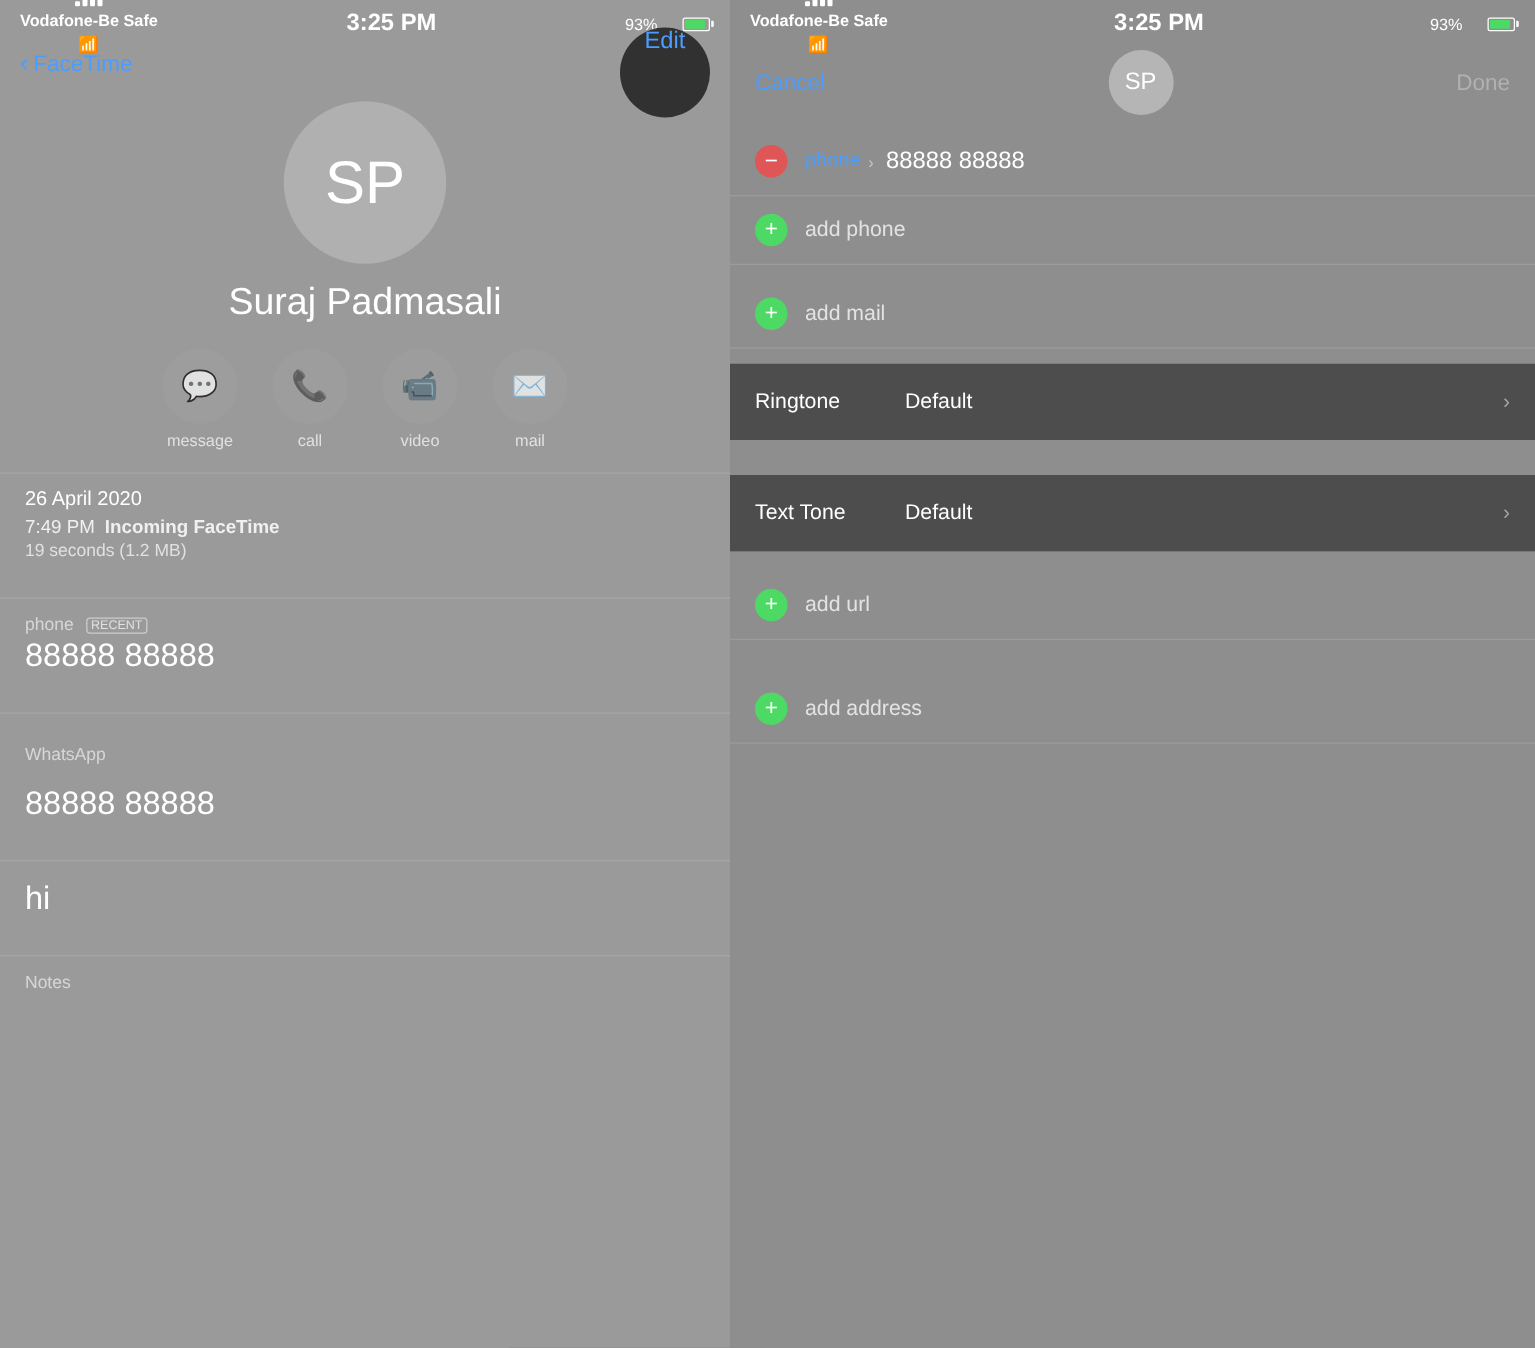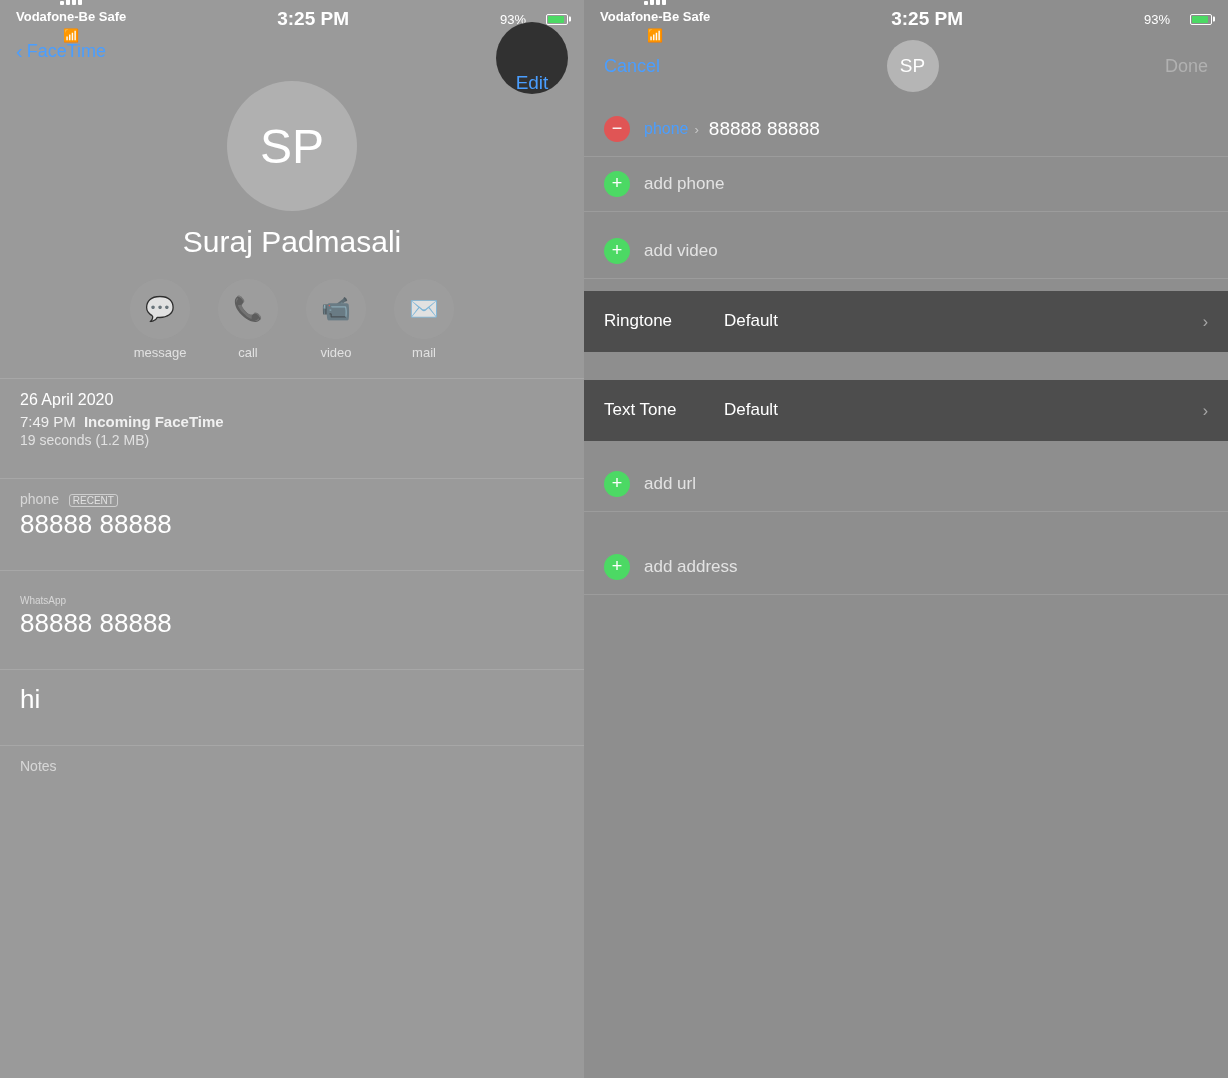--- a/index.html
+++ b/index.html
@@ -60,21 +60,21 @@
       align-items: center;
       padding: 4px 16px 8px;
       position: relative;
     }
     .back-btn {
       display: flex; align-items: center; gap: 4px; color: #4a9eff; font-size: 18px; cursor: pointer;
     }
     .back-chevron { font-size: 20px; color: #4a9eff; }
     .edit-btn-circle {
       width: 72px; height: 72px; border-radius: 50%; background: rgba(30,30,30,0.85);
-      display: flex; align-items: flex-end; justify-content: center;
+      display: flex; align-items: flex-start; justify-content: center;
       position: absolute; right: 16px; top: -14px; z-index: 10;
     }
     .edit-btn-label { color: #4a9eff; font-size: 19px; font-weight: 500; }
 
     
     .avatar-section {
       display: flex; flex-direction: column; align-items: center; margin-top: 10px;
     }
     .avatar-circle {
       width: 130px; height: 130px; border-radius: 50%; background: #b0b0b0;
@@ -109,21 +109,21 @@
     .info-time { font-size: 15px; color: rgba(255,255,255,0.85); }
     .info-label-bold { font-size: 15px; color: rgba(255,255,255,0.85); font-weight: 600; }
     .info-sub { font-size: 14px; color: rgba(255,255,255,0.7); padding-left: 0; margin-top: 2px; }
 
     .section-label { font-size: 14px; color: rgba(255,255,255,0.6); margin-bottom: 2px; }
     .section-badge {
       display: inline-block; font-size: 10px; color: rgba(255,255,255,0.7);
       border: 1px solid rgba(255,255,255,0.5); border-radius: 3px; padding: 0px 3px; margin-left: 6px; vertical-align: middle;
     }
     .phone-number { font-size: 26px; color: #fff; font-weight: 300; margin-top: 2px; }
-    .whatsapp-label { font-size: 10px; color: rgba(255,255,255,0.6); margin-top: 12px; margin-bottom: 2px; }
+    .whatsapp-label { font-size: 14px; color: rgba(255,255,255,0.6); margin-top: 12px; margin-bottom: 16px; }
     .skype-label { font-size: 14px; color: rgba(255,255,255,0.6); margin-top: 12px; margin-bottom: 2px; }
     .skype-value { font-size: 26px; color: #fff; font-weight: 300; margin-top: 2px; }
     .notes-label { font-size: 14px; color: rgba(255,255,255,0.6); }
 
     
     .right-panel {
       width: 644px;
       height: 1078px;
       background: #8e8e8e;
       position: relative;
@@ -366,21 +366,21 @@
       </div>
       <span class="add-label">add phone</span>
     </div>
 
     <div class="form-spacer"></div>
 
     <div class="form-row-add" style="border-bottom: 1px solid rgba(200,200,200,0.25);">
       <div class="plus-btn">
         <span class="plus-icon">+</span>
       </div>
-      <span class="add-label">add video</span>
+      <span class="add-label">add mail</span>
     </div>
   </div>
 
   <div class="tone-section">
     <div class="tone-row">
       <span class="tone-label">Ringtone</span>
       <span class="tone-value">Default</span>
       <span class="tone-chevron">›</span>
     </div>
   </div>

